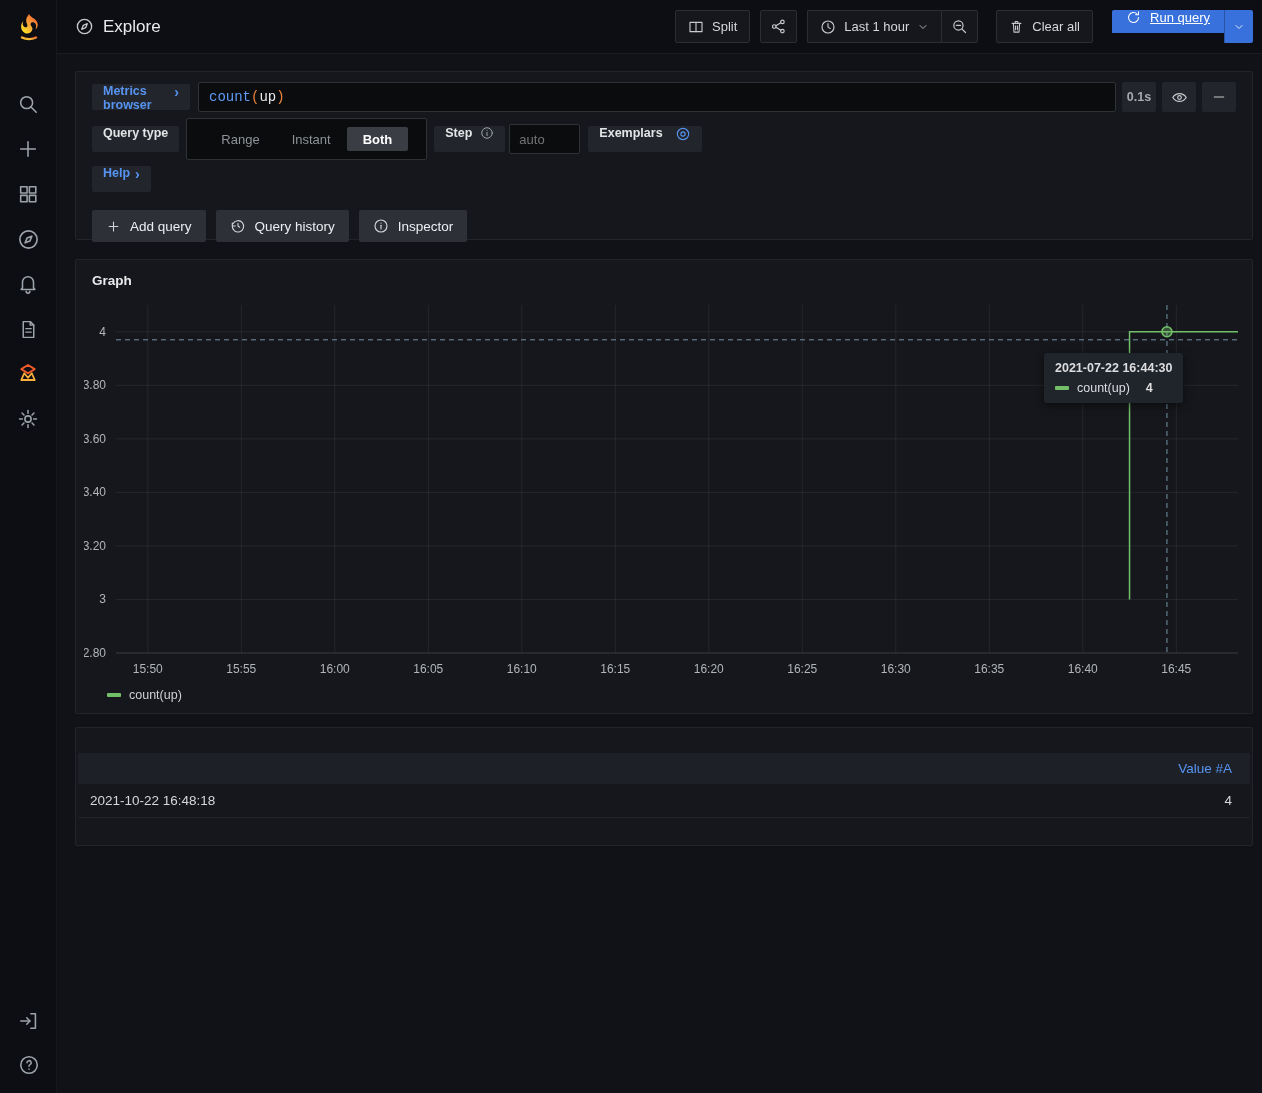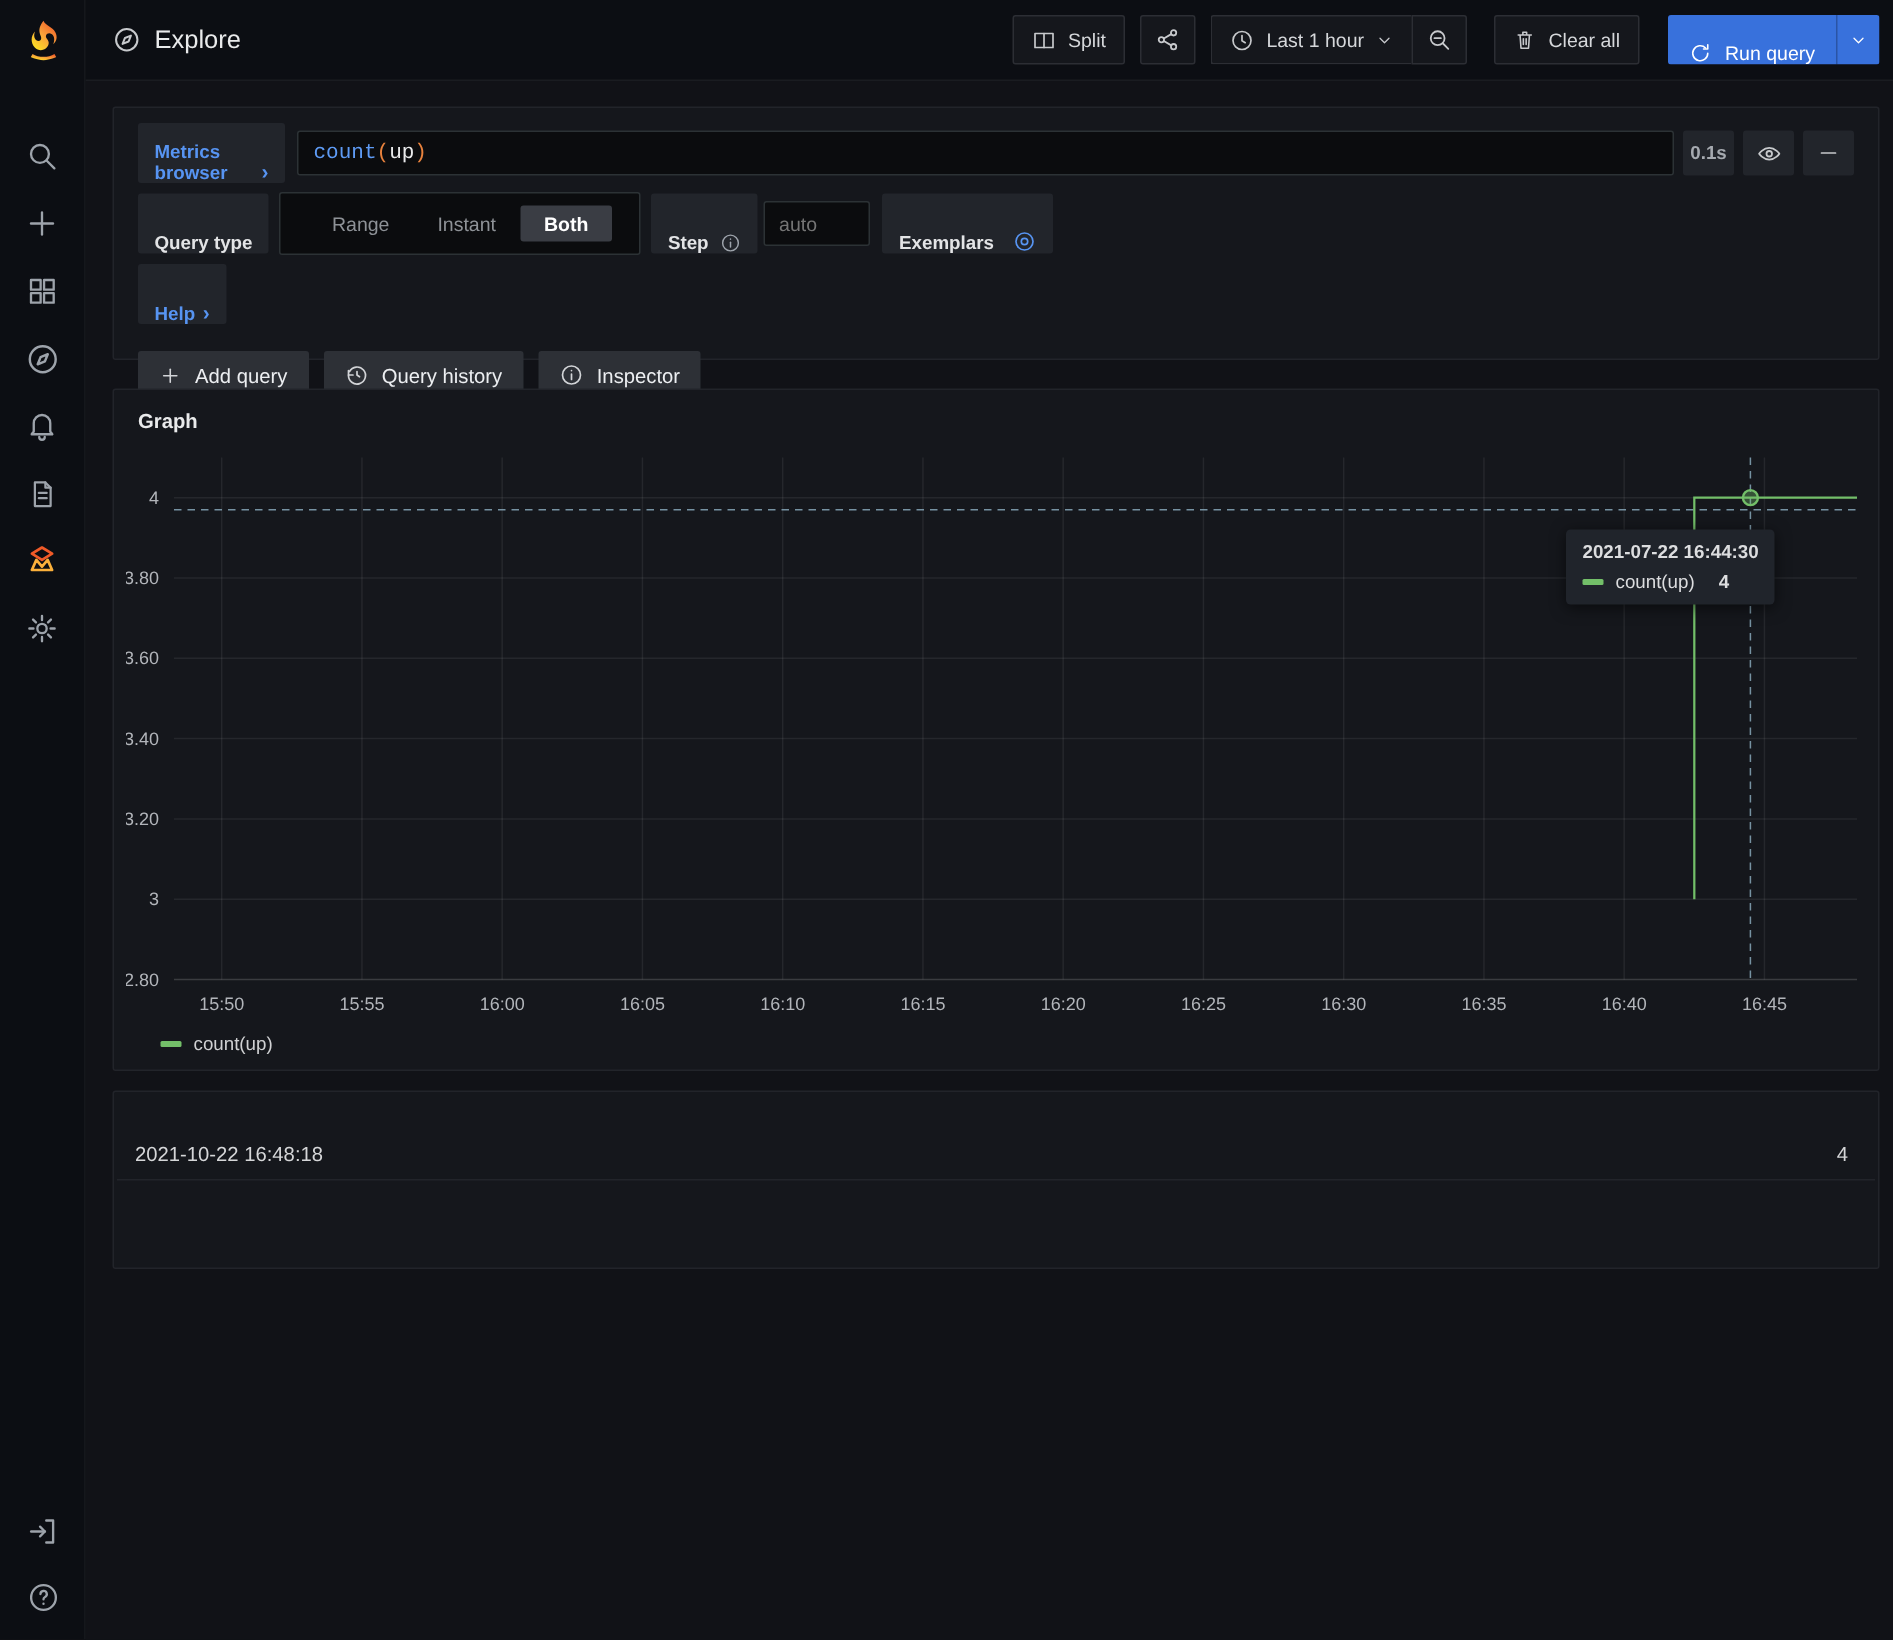--- a/index.html
+++ b/index.html
@@ -33,33 +33,33 @@
     display:flex; align-items:center; gap:8px; padding:0 12px; font-size:13px; font-weight:500;
     color:#d5d7da; cursor:pointer; }
   .nbtn svg, .nbtn .gi { stroke:#c7c9cc; }
   .icon-only { padding:0 9px; }
   .grp { display:flex; align-items:center; }
   .timepicker { margin-left:10px; }
   .timepicker .sect-l { border-right:none; border-radius:2px 0 0 2px; }
   .timepicker .sect-r { border-radius:0 2px 2px 0; }
   .sp-10 { margin-left:10px; } .sp-18 { margin-left:18px; }
   .runbtn { display:flex; margin-left:19px; border-radius:2px; overflow:hidden; }
-  .runbtn .main { height:33px; background:#3871dc; display:flex; align-items:flex-end; gap:9px;
-    padding:0 14px; font-size:13px; font-weight:500; color:#fff; cursor:pointer; }
+  .runbtn .main { height:23px; background:#3871dc; display:flex; align-items:flex-start; gap:9px;
+    padding:0 14px; font-size:13px; font-weight:500; color:#fff; cursor:pointer;text-decoration:underline; }
   .runbtn .caret { height:33px; width:29px; background:#3871dc; border-left:1px solid rgba(0,0,0,0.25);
     display:flex; align-items:center; justify-content:center; cursor:pointer; }
   svg.gi { fill:none; stroke-width:1.7; stroke-linecap:round; stroke-linejoin:round; }
 
   
   .content { position:absolute; left:57px; top:54px; right:0; bottom:0; }
   .panel { position:absolute; left:18px; width:1178px; background:#15171c;
     border:1px solid #22242a; border-radius:2px; }
   .qpanel { top:17px; height:169px; padding:10px 16px; }
   .qrow { display:flex; align-items:center; margin-bottom:6px; }
-  .chip { height:40px; background:#22252b; display:flex; align-items:flex-end; padding:0 11px;
+  .chip { height:26px; background:#22252b; display:flex; align-items:flex-start; padding:0 11px;
     border-radius:2px; font-size:12.5px; font-weight:700; color:#e3e4e6; }
   .chip.link { color:#5794f2; cursor:pointer; gap:5px; }
   .chip .chev { color:#5794f2; font-size:14px; font-weight:700; }
   .qinput { height:30px; flex:0 0 918px; margin-left:8px; background:#0b0c0e; border:1px solid #2c3235;
     border-radius:2px; display:flex; align-items:center; padding:0 10px;
     font-family:"Liberation Mono","DejaVu Sans Mono",monospace; font-size:14px; cursor:text; }
   .tok-fn { color:#5e9bf5; } .tok-paren { color:#e8823d; } .tok-arg { color:#e9eaeb; }
   .mini { height:30px; min-width:34px; background:#22252b; border-radius:2px; display:flex;
     align-items:center; justify-content:center; margin-left:6px; padding:0 8px; }
   .mini.stat { color:#a6aab0; font-size:12.5px; font-weight:700; cursor:default; }
@@ -416,20 +416,21 @@
       </div>
       <div class="legend">
         <span class="lg-swatch" id="lg-swatch" style="background: rgb(115, 191, 105);"></span>
         <span class="lg-label">count(up)</span>
       </div>
     </div>
 
     <div class="panel tpanel">
       <div class="t-grid">
         <div class="t-head">
+          <div class="t-hcell c2">Value #A</div>
         </div>
         <div id="table-body">
             <div class="t-row">
               <div class="t-cell c1">2021-10-22 16:48:18</div>
               <div class="t-cell c2">4</div>
             </div>
           </div>
       </div>
     </div>
 

